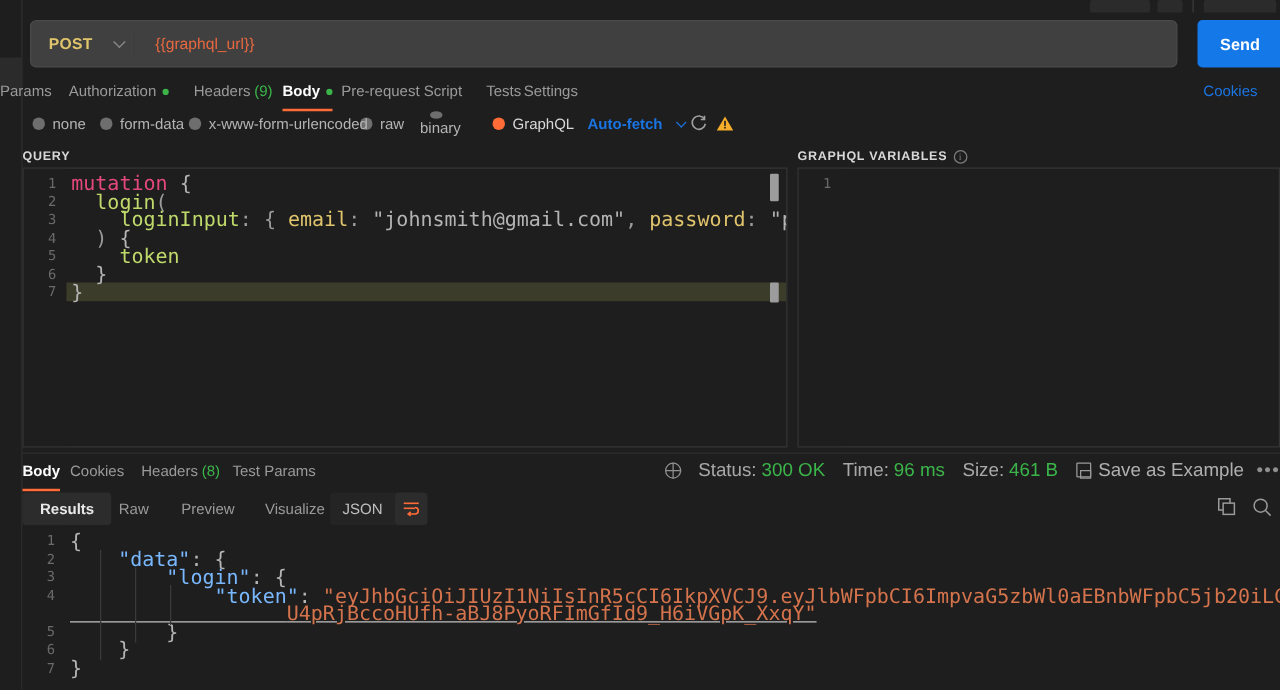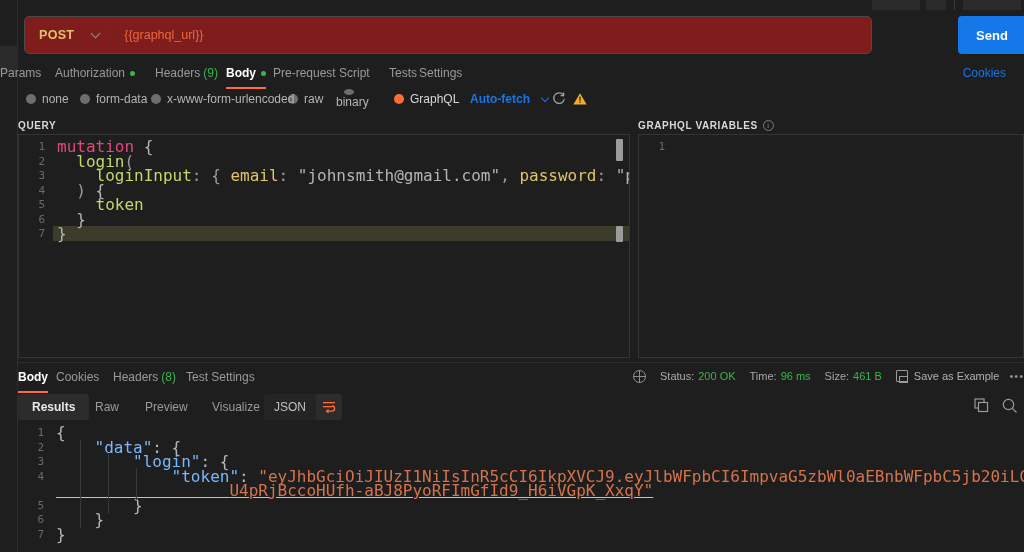--- a/index.html
+++ b/index.html
@@ -19,22 +19,22 @@
   .tc3 { left:963px; width:58px; background:#333; }
   .tc-div { position:absolute; left:954px; top:0px; width:1px; height:10px; background:#3a3a3a; }
 
   
   .left-rail { position:absolute; left:0; top:0; width:18px; height:552px; background:#1e1e1e; border-right:1px solid #2e2e2e; }
   .rail-active { position:absolute; left:0; top:46px; width:18px; height:26px; background:#2b2b2b; }
 
   
   .url-row { position:absolute; left:18px; top:16px; width:1006px; height:38px; }
   .url-box {
-    position:absolute; left:6px; top:0; width:848px; height:38px;
-    border:1px solid #4a4a4a; border-radius:5px; background:#7f1d1d;
+    position:absolute; left:6px; top:0; width:918px; height:38px;
+    border:1px solid #4a4a4a; border-radius:5px; background:#404040;
     display:flex; align-items:center;
   }
   .method { display:flex; align-items:center; padding:0 8px 0 14px; height:100%; cursor:pointer; }
   .method-label { color:#e0c46c; font-size:12.5px; font-weight:bold; letter-spacing:.3px; }
   .chev {
     display:inline-block; width:7px; height:7px; margin-left:18px; margin-top:-3px;
     border-right:1.4px solid #8d8d8d; border-bottom:1.4px solid #8d8d8d;
     transform:rotate(45deg);
   }
   .method-sep { width:1px; height:22px; background:#3c3c3c; }
@@ -102,21 +102,21 @@
   
   .sb-track { position:absolute; right:6px; top:0; width:7px; height:100%; }
   .sb-thumb { position:absolute; right:6px; width:7px; background:#9c9c9c; border-radius:1px; cursor:pointer; }
 
   
   .splitter { position:absolute; left:630px; top:134px; width:8px; height:224px; }
   .split-h { position:absolute; left:18px; top:362px; width:1006px; height:1px; background:#2e2e2e; }
 
   
   .resp-tabs { position:absolute; left:18px; top:364px; height:24px; }
-  .meta { position:absolute; right:0px; top:366px; height:20px; display:flex; align-items:center; font-size:11px; color:#b0b0b0; }
+  .meta { position:absolute; right:0px; top:366px; height:20px; display:flex; align-items:center; font-size:15px; color:#b0b0b0; }
   .meta .k { color:#a8a8a8; }
   .meta .v { color:#3bb54a; margin-left:4px; }
   .meta .grp { margin-left:14px; display:flex; align-items:center; }
   .globe { width:13px; height:13px; border-radius:50%; border:1px solid #8f8f8f; position:relative; }
   .globe:before { content:''; position:absolute; left:5px; top:-1px; width:1px; height:13px; background:#8f8f8f; }
   .globe:after { content:''; position:absolute; left:-1px; top:5px; width:13px; height:1px; background:#8f8f8f; }
   .save-ico { width:12px; height:12px; border:1.2px solid #9a9a9a; border-radius:1px; margin-right:6px; position:relative; }
   .save-ico:before { content:''; position:absolute; left:2px; top:5px; width:7px; height:5px; border:1px solid #9a9a9a; }
   .ellipsis { margin-left:10px; color:#8f8f8f; letter-spacing:1px; cursor:pointer; }
 
@@ -287,29 +287,29 @@
       <span class="underline"></span>
     </div>
     <div class="rtab" style="left: 38px;">
       <span>Cookies</span>
     </div>
     <div class="rtab" style="left: 95px;">
       <span>Headers</span>
       <span class="count-green">(8)</span>
     </div>
     <div class="rtab" style="left: 168px;">
-      <span>Test Settings</span>
+      <span>Test Params</span>
     </div>
   </div>
 
 <div class="meta">
   <span class="globe"></span>
   <span class="grp">
     <span class="k">Status:</span>
-    <span class="v">200 OK</span>
+    <span class="v">300 OK</span>
   </span>
   <span class="grp">
     <span class="k">Time:</span>
     <span class="v">96 ms</span>
   </span>
   <span class="grp">
     <span class="k">Size:</span>
     <span class="v">461 B</span>
   </span>
   <span class="grp">

